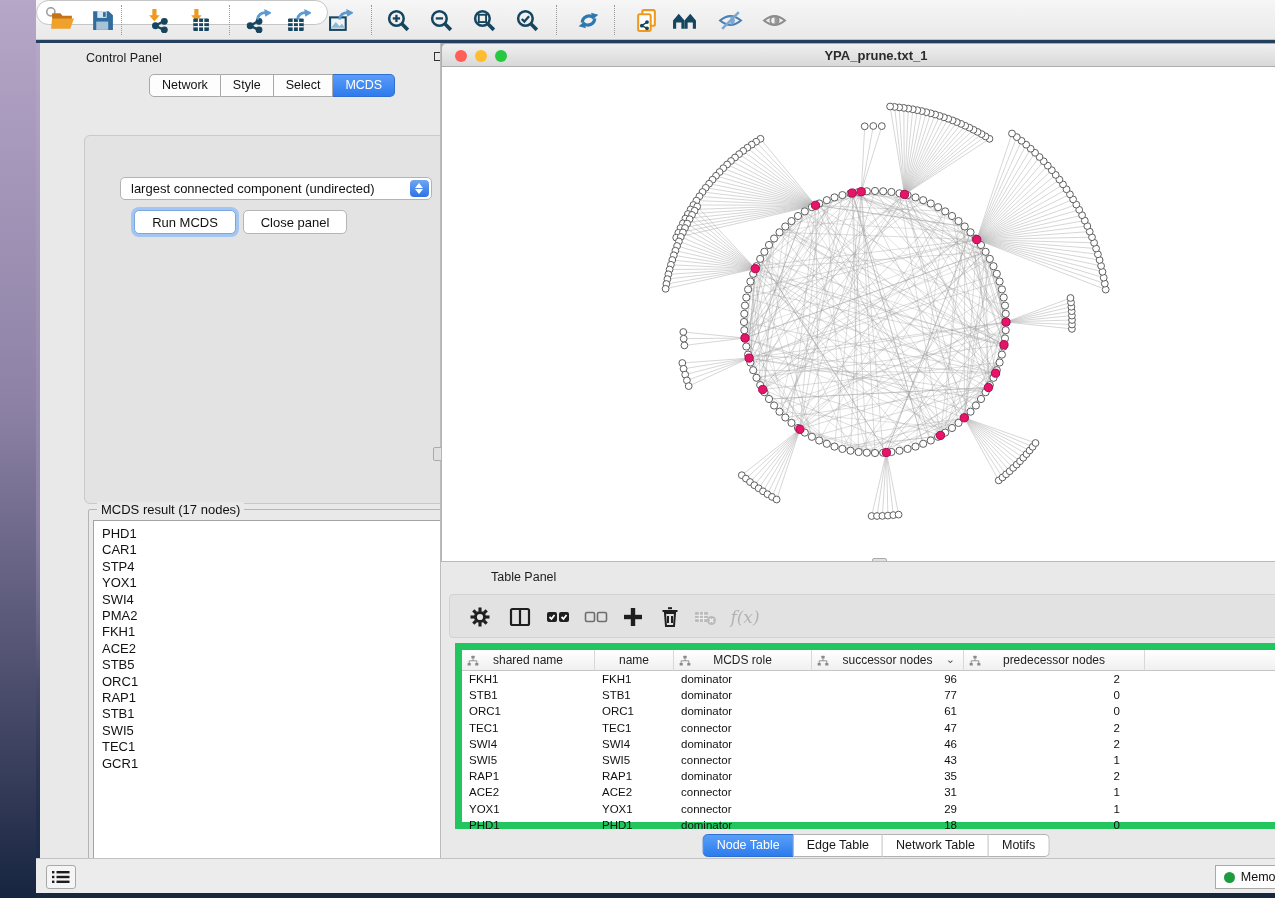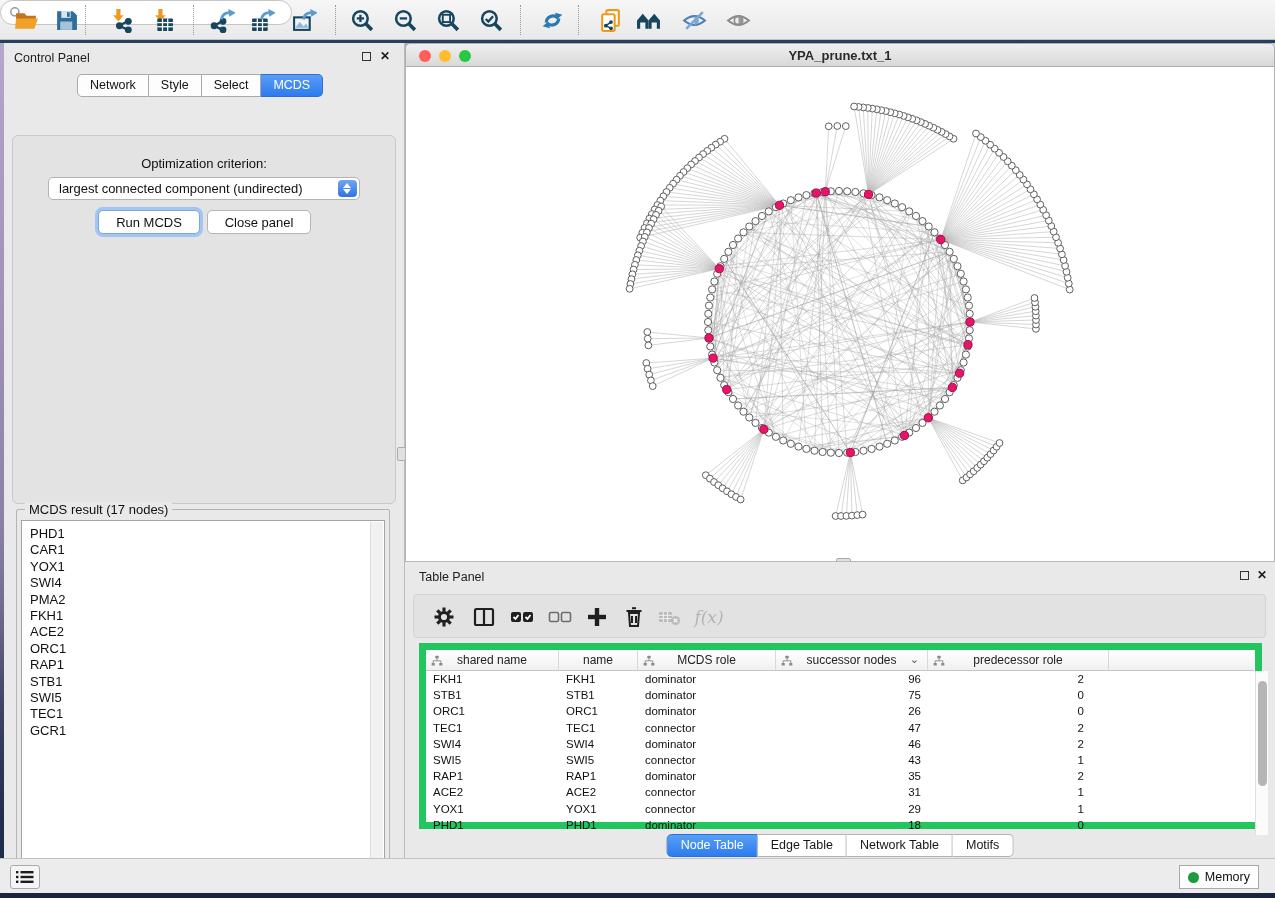--- a/index.html
+++ b/index.html
@@ -1,20 +1,20 @@
 <!DOCTYPE html>
 <html><head>
 <meta charset="utf-8">
 <style>
   * { margin:0; padding:0; box-sizing:border-box; }
   html,body { width:1275px; height:898px; overflow:hidden;
     font-family:"Liberation Sans", sans-serif; }
   body { position:relative;
     background:linear-gradient(180deg,#b6a6c8 0%,#8d82a6 45%,#3a3f5e 85%,#16253f 100%); }
-  .abs { position:absolute; }
+  .abs { position:absolute;margin-left:36px; }
 
   
   #toolbar { left:0; top:0; width:1275px; height:40px;
     background:linear-gradient(#f6f6f6,#e9e9e9); border-bottom:1px solid #c2c2c2; }
   #navy-line { left:0; top:40px; width:1275px; height:3px; background:#24405e; }
   .tbtn { position:absolute; top:7px; width:28px; height:27px; display:flex;
     align-items:center; justify-content:center; }
   .tsep { position:absolute; top:5px; width:0; height:30px; border-left:1px dotted #9a9a9a; }
   #search-box { left:972px; top:8px; width:292px; height:25px; background:#fff;
     border:1px solid #c5c5c5; border-radius:13px; display:flex; align-items:center; padding-left:8px; }
@@ -305,41 +305,42 @@
   <div class="abs panel-title" style="left:10px; top:8px;">Control Panel</div>
   <span class="abs win-float" style="left:358px; top:9px;"></span>
   <span class="abs win-close" style="left:376px; top:8px;">✕</span>
   <div class="abs tabbar" style="left:73px; top:31px;text-align:center;" id="cp-tabs">
       <div class="tab">Network</div>
       <div class="tab">Style</div>
       <div class="tab">Select</div>
       <div class="tab active">MCDS</div>
     </div>
   <div class="abs" id="cp-card"></div>
-  <div class="abs" id="opt-label">Optimization criterion:</div>
   <div class="abs" id="criterion-select">
     <span>largest connected component (undirected)</span>
     <span id="criterion-stepper">
       <span class="chev-up"></span>
         <span class="chev-dn"></span>
     </span>
   </div>
   <div class="mac-btn" id="run-mcds">Run MCDS</div>
   <div class="mac-btn" id="close-panel">Close panel</div>
   <div class="abs" id="result-group">
     <div id="result-legend">MCDS result (17 nodes)</div>
     <div id="result-list">
       <div id="result-items">
           <div>PHD1</div>
           <div>CAR1</div>
+          <div>STP4</div>
           <div>YOX1</div>
           <div>SWI4</div>
           <div>PMA2</div>
           <div>FKH1</div>
           <div>ACE2</div>
+          <div>STB5</div>
           <div>ORC1</div>
           <div>RAP1</div>
           <div>STB1</div>
           <div>SWI5</div>
           <div>TEC1</div>
           <div>GCR1</div>
         </div>
       <div id="result-scroll"></div>
     </div>
   </div>
@@ -1151,44 +1152,44 @@
         </div>
         <div class="th" style="left: 502px; width: 181px;">
           <svg class="tree-ic" width="12" height="12" viewBox="0 0 12 12">
             <g fill="#8a8a8a">
               <rect x="4.4" y="0.8" width="3.2" height="2.6" rx="0.5"></rect>
               <rect x="0.6" y="8" width="3.2" height="2.6" rx="0.5"></rect>
               <rect x="8.2" y="8" width="3.2" height="2.6" rx="0.5"></rect>
             </g>
             <path d="M6 3.4 V5.8 M2.2 8 V5.8 H9.8 V8" fill="none" stroke="#8a8a8a" stroke-width="0.9"></path>
           </svg>
-          <div class="lbl">predecessor role</div>
+          <div class="lbl">predecessor nodes</div>
         </div>
         <div class="th" style="left: 683px; width: 145px; border-right: none;"></div>
       </div>
     <div id="table-rows">
         <div class="trow" style="top: 21px;">
           <div class="tcell" style="left: 0px; width: 133px;">FKH1</div>
           <div class="tcell" style="left: 133px; width: 79px;">FKH1</div>
           <div class="tcell" style="left: 212px; width: 138px;">dominator</div>
           <div class="tcell num" style="left: 350px; width: 152px;">96</div>
           <div class="tcell num" style="left: 502px; width: 163px;">2</div>
         </div>
         <div class="trow" style="top: 37.2px;">
           <div class="tcell" style="left: 0px; width: 133px;">STB1</div>
           <div class="tcell" style="left: 133px; width: 79px;">STB1</div>
           <div class="tcell" style="left: 212px; width: 138px;">dominator</div>
-          <div class="tcell num" style="left: 350px; width: 152px;">75</div>
+          <div class="tcell num" style="left: 350px; width: 152px;">77</div>
           <div class="tcell num" style="left: 502px; width: 163px;">0</div>
         </div>
         <div class="trow" style="top: 53.4px;">
           <div class="tcell" style="left: 0px; width: 133px;">ORC1</div>
           <div class="tcell" style="left: 133px; width: 79px;">ORC1</div>
           <div class="tcell" style="left: 212px; width: 138px;">dominator</div>
-          <div class="tcell num" style="left: 350px; width: 152px;">26</div>
+          <div class="tcell num" style="left: 350px; width: 152px;">61</div>
           <div class="tcell num" style="left: 502px; width: 163px;">0</div>
         </div>
         <div class="trow" style="top: 69.6px;">
           <div class="tcell" style="left: 0px; width: 133px;">TEC1</div>
           <div class="tcell" style="left: 133px; width: 79px;">TEC1</div>
           <div class="tcell" style="left: 212px; width: 138px;">connector</div>
           <div class="tcell num" style="left: 350px; width: 152px;">47</div>
           <div class="tcell num" style="left: 502px; width: 163px;">2</div>
         </div>
         <div class="trow" style="top: 85.8px;">

